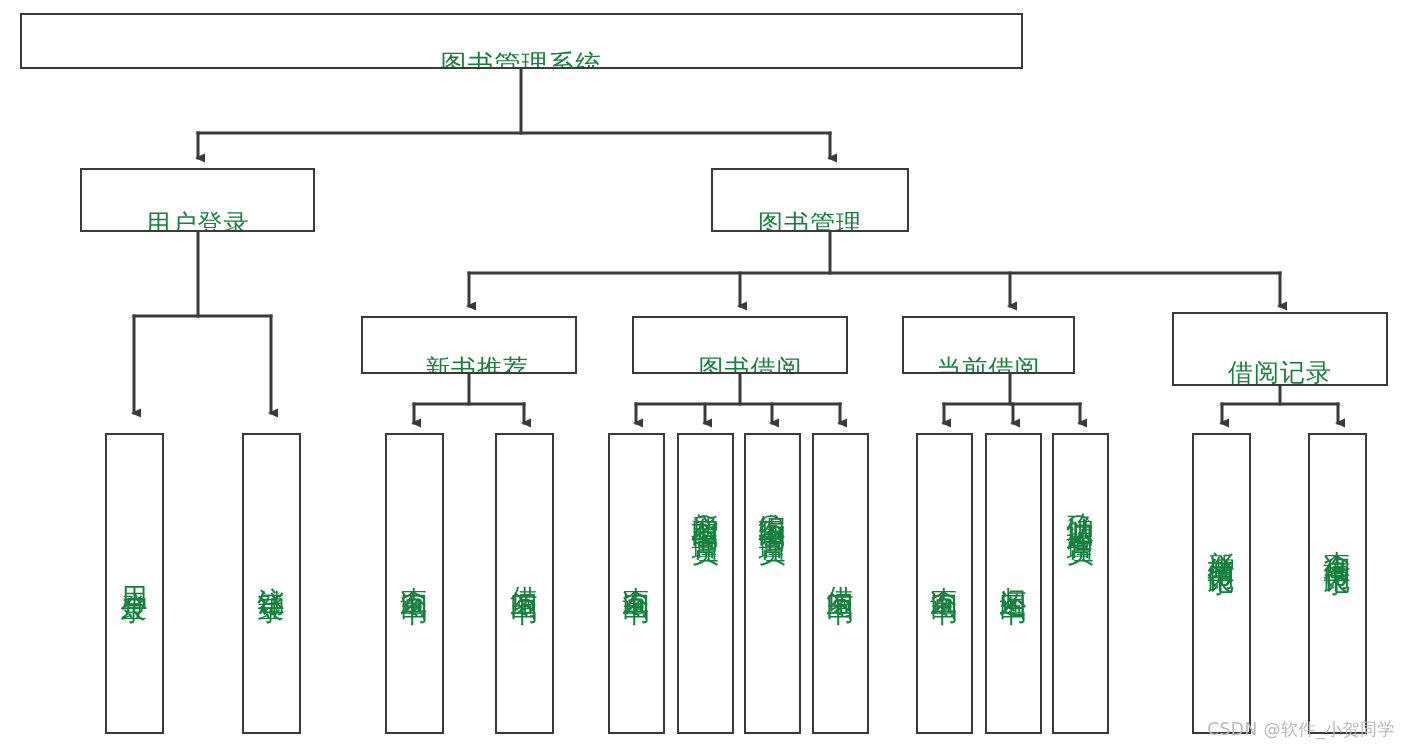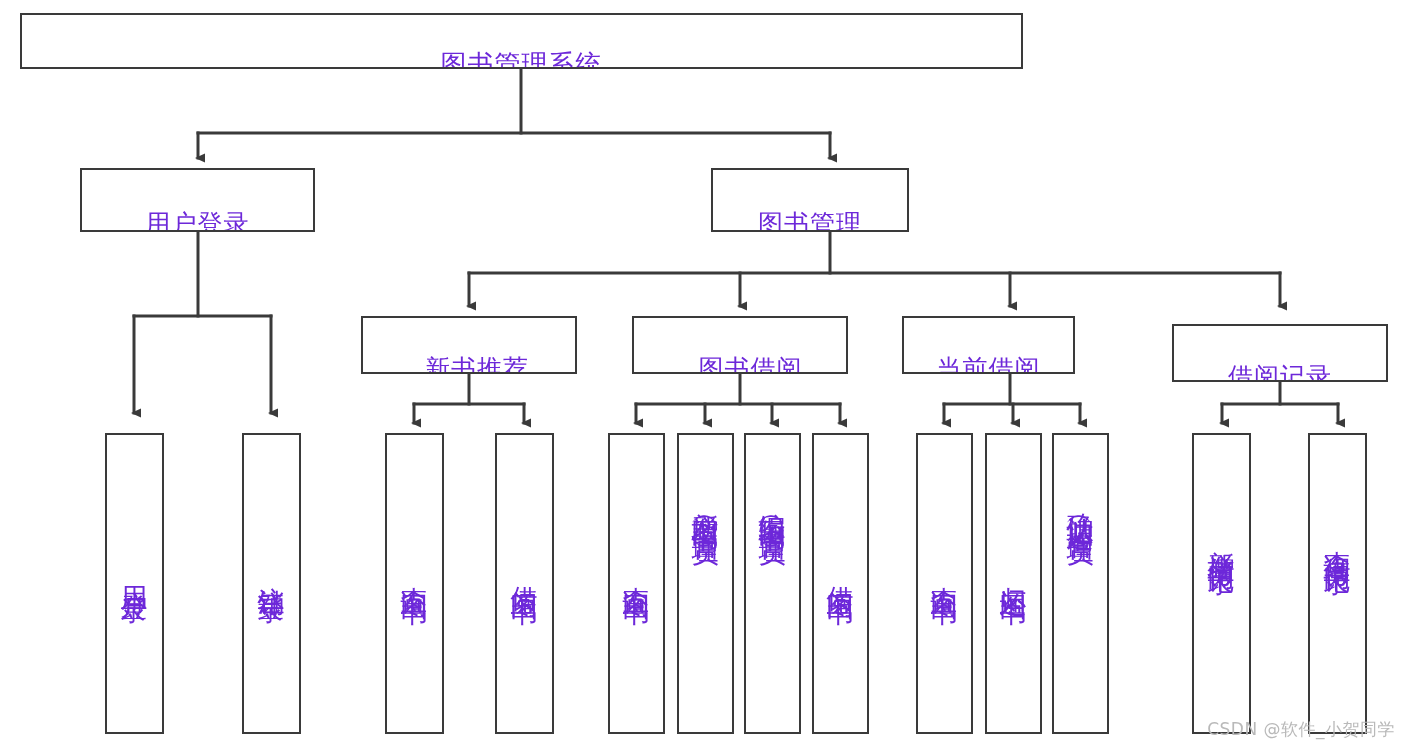--- a/index.html
+++ b/index.html
@@ -31,21 +31,21 @@
     position: absolute;
     box-sizing: border-box;
     background: #ffffff;
     border: 2px solid #3a3a3a;
     display: flex;
     align-items: center;
     justify-content: center;
     overflow: hidden;
   }
   .node .label {
-    color: #6d28d9;
+    color: #15803d;
     line-height: 1.08;
     text-align: right;
     white-space: pre-wrap;
     margin-top: 46px;
   }
   .node.horizontal .label {
     font-size: 25px;
     letter-spacing: 1px;
   }
   .node.vertical {
@@ -147,21 +147,21 @@
   </div>
 
   <div class="node horizontal" style="left:632px; top:316px; width:216px; height:58px;padding-left:21px;">
     <span class="label">图书借阅</span>
   </div>
 
   <div class="node horizontal" style="left:902px; top:316px; width:173px; height:58px;">
     <span class="label">当前借阅</span>
   </div>
 
-  <div class="node horizontal" style="left:1172px; top:324px; width:216px; height:58px;">
+  <div class="node horizontal" style="left:1172px; top:312px; width:216px; height:74px;">
     <span class="label">借阅记录</span>
   </div>
 
   <div class="node vertical" style="left:105px; top:433px; width:59px; height:301px; padding-top:84px;">
     <span class="label">用户登录</span>
   </div>
 
   <div class="node vertical" style="left:242px; top:433px; width:59px; height:301px; padding-top:84px;">
     <span class="label">注销登录</span>
   </div>

